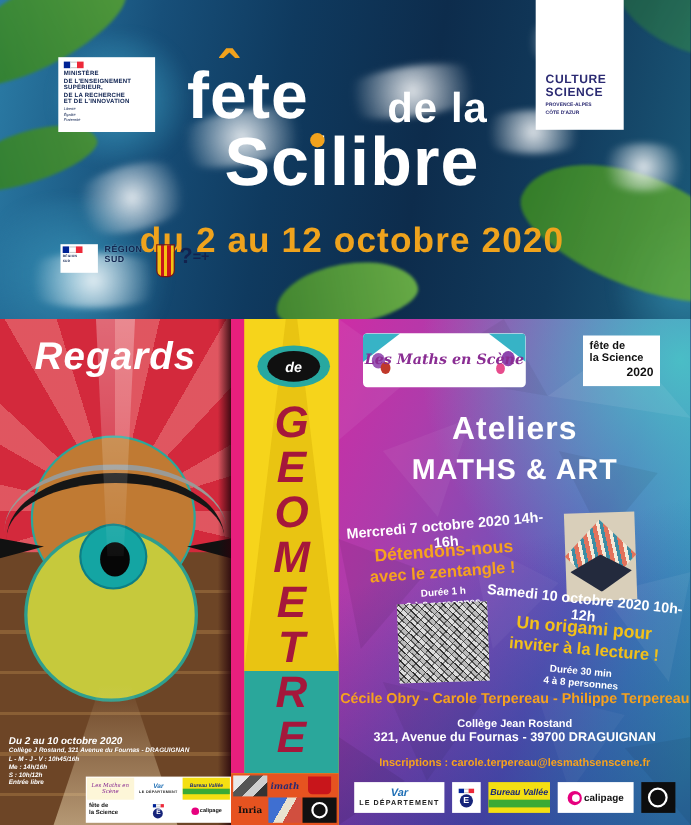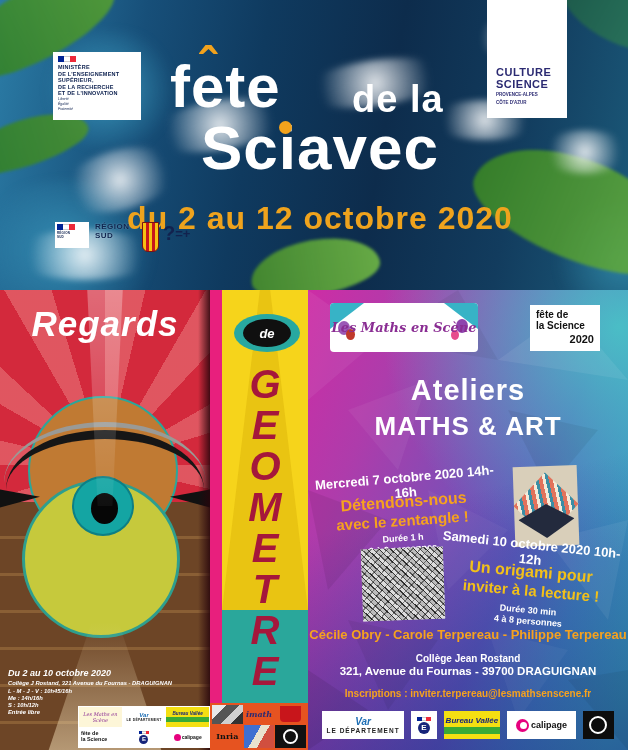--- a/index.html
+++ b/index.html
@@ -243,21 +243,21 @@
 
     <div id="t-fete" class="abs"><span>f</span><span class="hat-holder"><span>e</span><span class="hat">ˆ</span></span><span>te</span></div>
 
     <div id="culture" class="abs">
       <div class="cult-main">CULTURE</div>
       <div class="cult-main">SCIENCE</div>
       <div class="cult-sub">PROVENCE-ALPES</div>
       <div class="cult-sub">CÔTE D'AZUR</div>
     </div>
     <div id="t-dela" class="abs">de la</div>
-    <div id="t-science" class="abs"><span>Sc</span><span class="idot">i</span><span>avec</span></div>
+    <div id="t-science" class="abs"><span>Sc</span><span class="idot">i</span><span>libre</span></div>
     <div id="t-date" class="abs">du 2 au 12 octobre 2020</div>
 
     <div id="rf-box" class="abs">
       <div class="flag">
           <i class="fb"></i>
           <i class="fw"></i>
           <i class="fr"></i>
         </div>
       <div class="min-line">RÉGION</div>
       <div class="min-line">SUD</div>
@@ -409,21 +409,21 @@
     <div class="w2-n1">Un origami pour</div>
     <div class="w2-n2">inviter à la lecture !</div>
     <div class="w2-dur">Durée 30 min</div>
     <div class="w2-pp">4 à 8 personnes</div>
 
     <div class="zentangle"></div>
 
     <div class="animators">Cécile Obry - Carole Terpereau - Philippe Terpereau</div>
     <div class="venue1">Collège Jean Rostand</div>
     <div class="venue2">321, Avenue du Fournas - 39700 DRAGUIGNAN</div>
-    <div class="inscr">Inscriptions : inviter.terpereau@lesmathsenscene.fr</div>
+    <div class="inscr">Inscriptions : carole.terpereau@lesmathsenscene.fr</div>
 
     <div class="r-logos">
       <div class="lg lg-var">
         <div class="vn">Var</div>
         <div class="vs">LE DÉPARTEMENT</div>
       </div>
       <div class="lg lg-edu">
         <div class="eflag">
             <i class="fb"></i>
             <i class="fw"></i>

